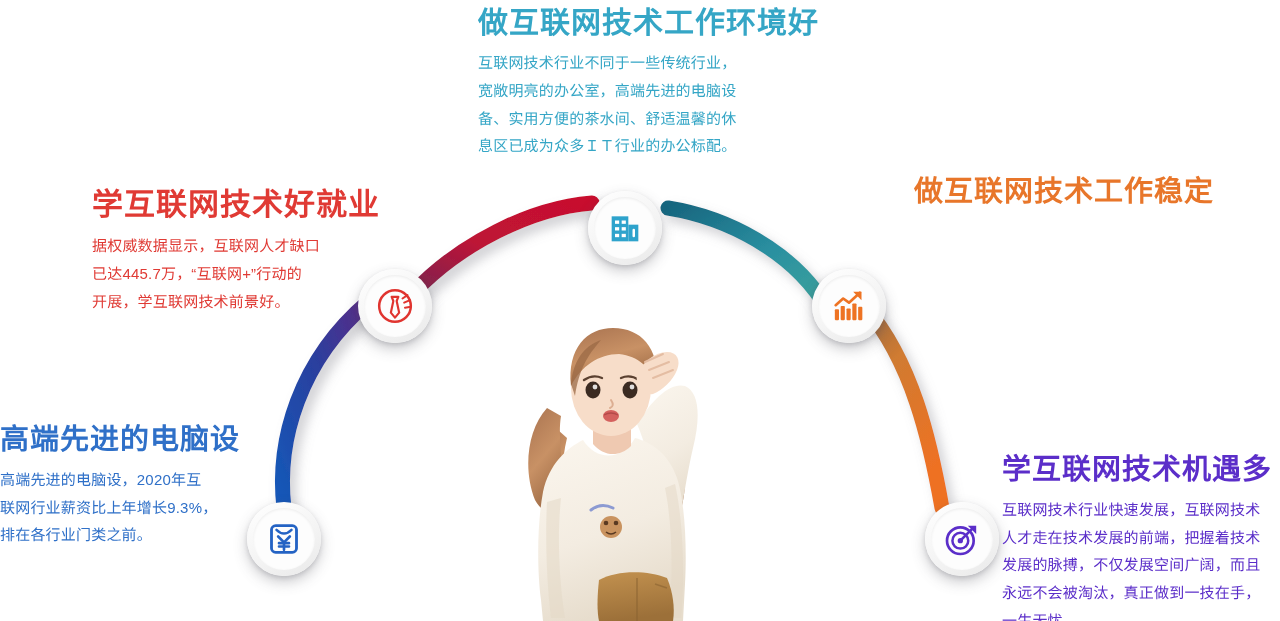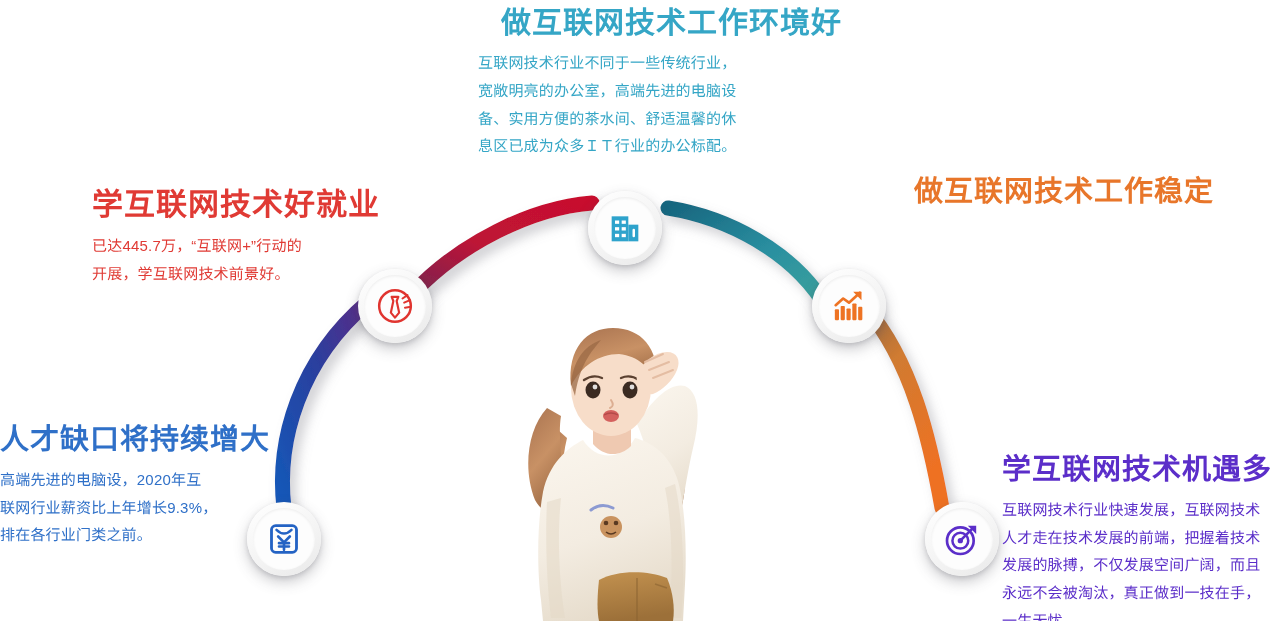--- a/index.html
+++ b/index.html
@@ -47,21 +47,21 @@
     letter-spacing: .2px;
   }
   .block .body p { margin: 0; }
 
   
   #block-env {
     left: 478px;
     top: 6px;
     width: 320px;
   }
-  #block-env .title { font-size: 30px; margin-left: 23px; }
+  #block-env .title { font-size: 30px; }
 
   #block-job {
     left: 92px;
     top: 188px;
     width: 300px;
   }
   #block-job .title { font-size: 31px; }
 
   #block-stable {
     left: 914px;
@@ -306,31 +306,32 @@
       <p>互联网技术行业不同于一些传统行业，</p>
       <p>宽敞明亮的办公室，高端先进的电脑设</p>
       <p>备、实用方便的茶水间、舒适温馨的休</p>
       <p>息区已成为众多ＩＴ行业的办公标配。</p>
     </div>
   </div>
 
   <div class="block" id="block-job" style="color: rgb(224, 58, 52);">
     <h2 class="title">学互联网技术好就业</h2>
     <div class="body">
+      <p>据权威数据显示，互联网人才缺口</p>
       <p>已达445.7万，“互联网+”行动的</p>
       <p>开展，学互联网技术前景好。</p>
     </div>
   </div>
 
   <div class="block" id="block-stable" style="color: rgb(232, 118, 42);">
     <h2 class="title">做互联网技术工作稳定</h2>
   </div>
 
   <div class="block" id="block-prospect" style="color: rgb(47, 112, 200);">
-    <h2 class="title">人才缺口将持续增大</h2>
+    <h2 class="title">高端先进的电脑设</h2>
     <div class="body">
       <p>高端先进的电脑设，2020年互</p>
       <p>联网行业薪资比上年增长9.3%，</p>
       <p>排在各行业门类之前。</p>
     </div>
   </div>
 
   <div class="block" id="block-chance" style="color: rgb(91, 46, 201); margin-top: 32px;">
     <h2 class="title">学互联网技术机遇多</h2>
     <div class="body">

